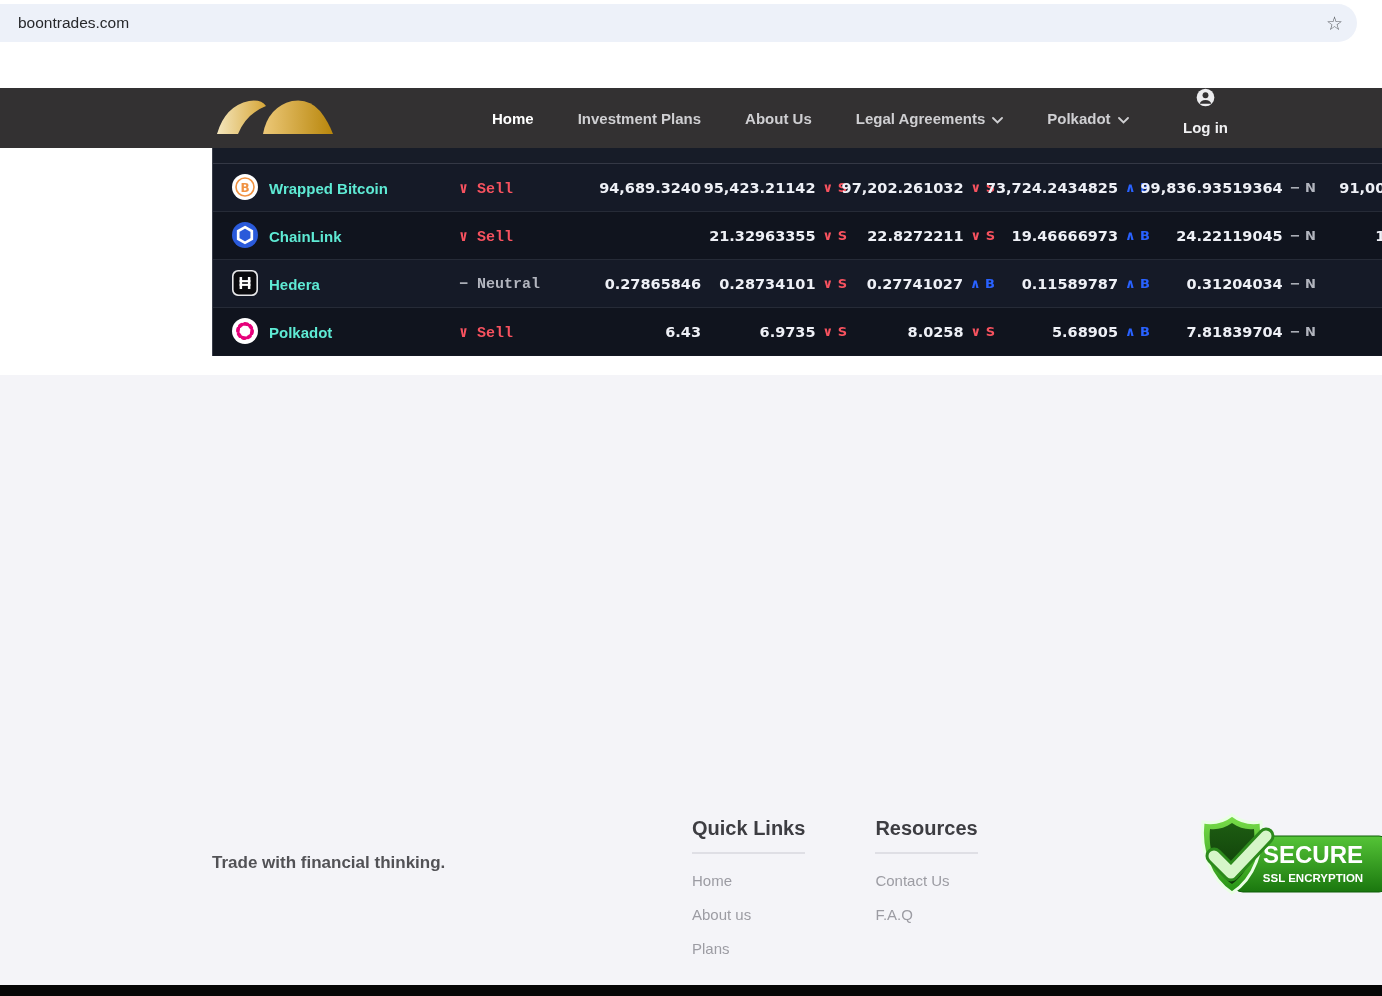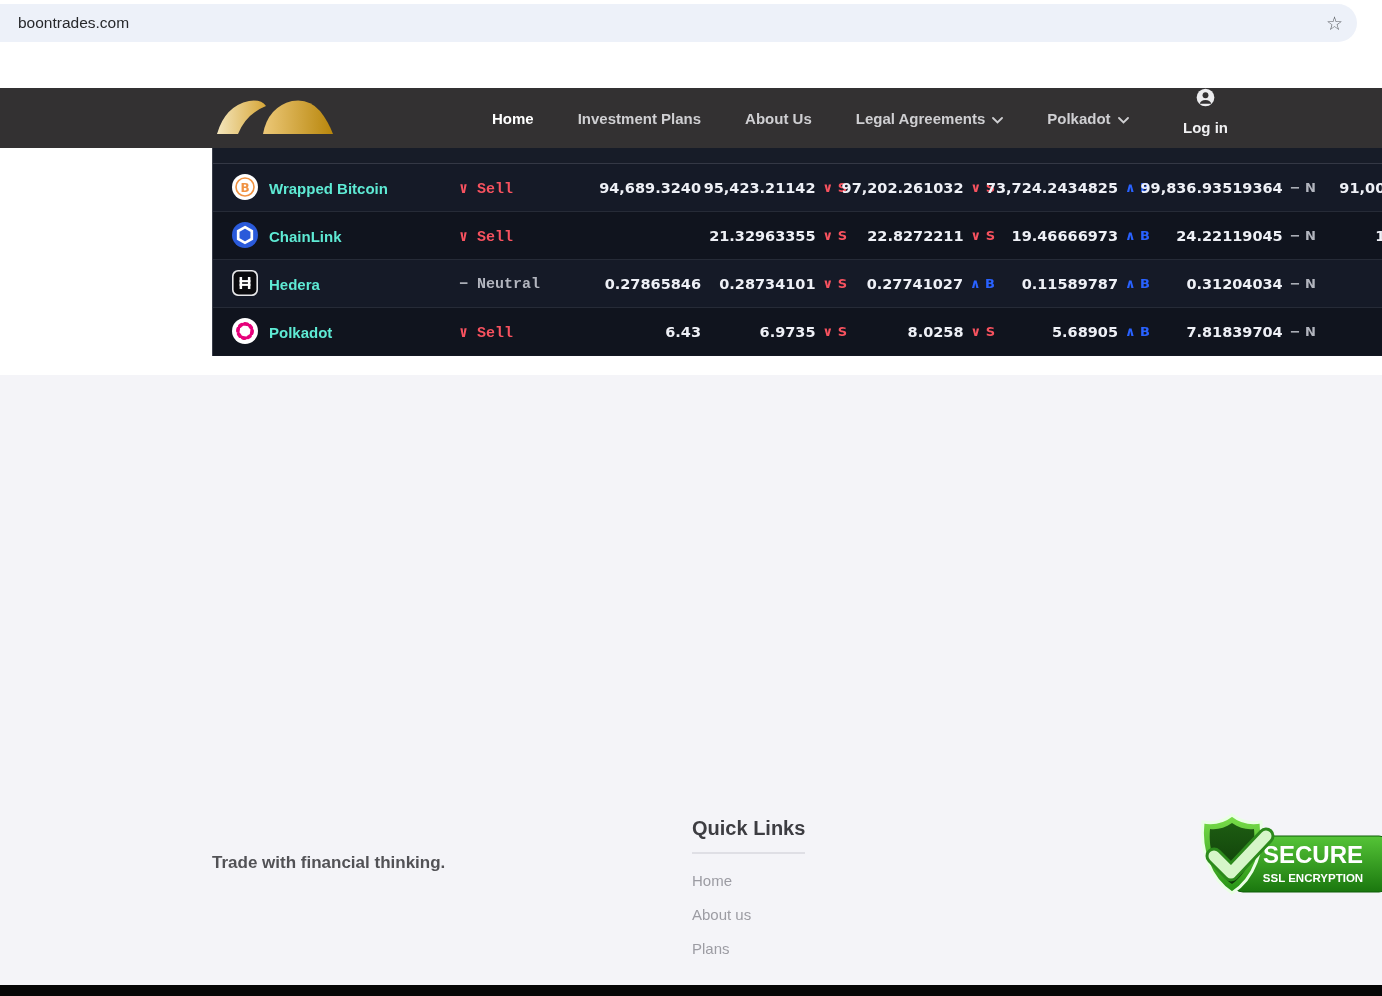--- a/index.html
+++ b/index.html
@@ -266,20 +266,24 @@
 
   <footer class="footer">
     <div class="tagline">Trade with financial thinking.</div>
 
     <div class="foot-cols" id="foot-cols">
         <div class="fcol"><h3>Quick Links</h3><ul>
             <li>Home</li>
             <li>About us</li>
             <li>Plans</li>
           </ul></div>
+        <div class="fcol"><h3>Resources</h3><ul>
+            <li>Contact Us</li>
+            <li>F.A.Q</li>
+          </ul></div>
       </div>
 
     <div class="ssl-badge">
       <svg width="210" height="105" viewBox="0 0 210 105">
         <defs>
           <linearGradient id="bannerG" x1="0" y1="0" x2="0" y2="1">
             <stop offset="0" stop-color="#55c437"></stop>
               <stop offset="1" stop-color="#1a770e"></stop>
           </linearGradient>
           <linearGradient id="shieldG" x1="0" y1="0" x2="0" y2="1">

